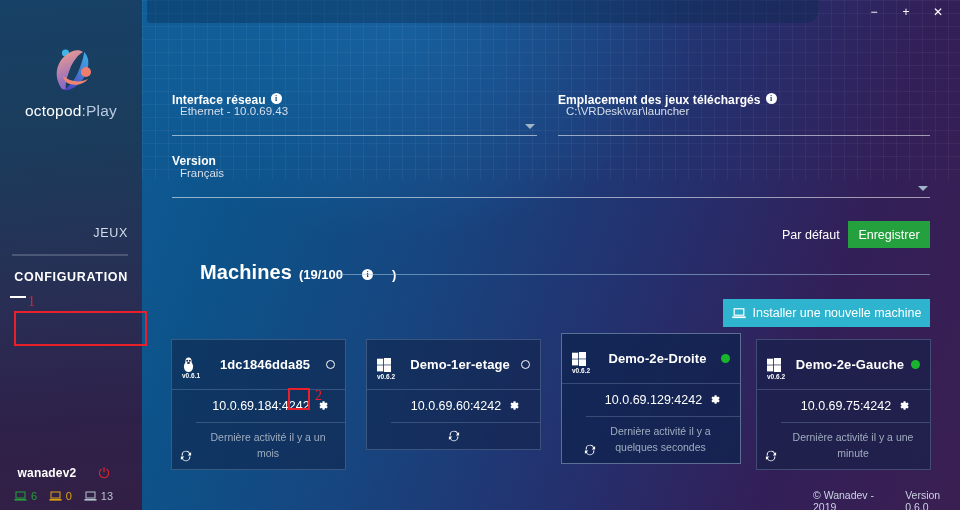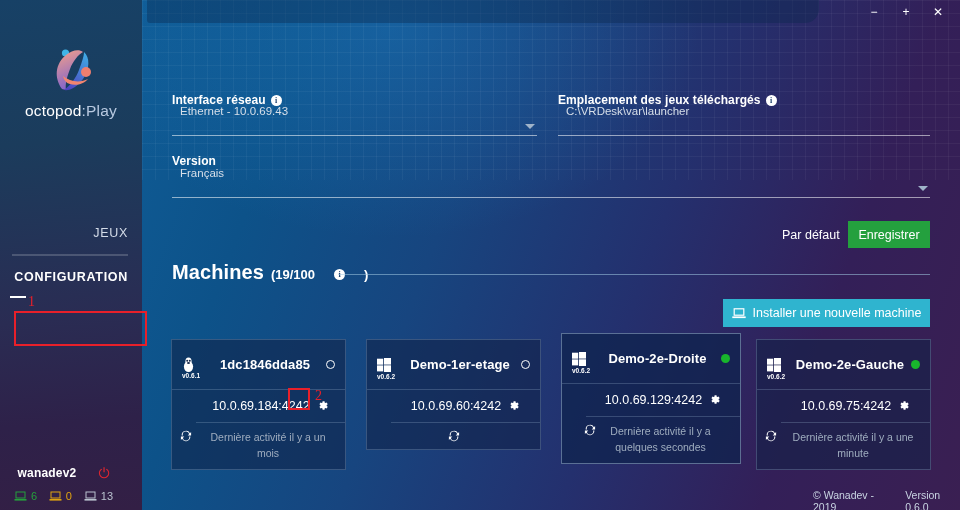--- a/index.html
+++ b/index.html
@@ -153,21 +153,21 @@
 
   
   #content { position: absolute; left: 0; top: 0; width: 818px; height: 510px; }
 
   .field-label {
     position: absolute;
     color: #ffffff;
     font-size: 12px;
     font-weight: bold;
     letter-spacing: .1px;
-    display: flex; align-items: center; gap: 5px;
+    display: flex; gap: 5px;
   }
   .info-ico {
     display: inline-flex; align-items: center; justify-content: center;
     width: 11px; height: 11px; border-radius: 50%;
     background: #ffffff; color: #1c3f6b;
     font-size: 8px; font-weight: bold;
     font-family: "Liberation Serif", serif;
     line-height: 11px;
     cursor: pointer;
   }
@@ -208,21 +208,21 @@
     color: #ffffff;
     font-size: 12.5px;
     display: flex; align-items: center; justify-content: center;
     gap: 7px;
     cursor: pointer;
   }
 
   .sec-title {
     position: absolute;
     color: #ffffff;
-    display: flex; align-items: baseline; gap: 7px;
+    display: flex; align-items: baseline; gap: 7px; margin-left: 28px;
   }
   .sec-title .st-main { font-size: 20px; font-weight: bold; letter-spacing: .1px; }
   .sec-title .st-sub { font-size: 13px; font-weight: bold; display: flex; align-items: center; gap: 19px; }
   .sec-rule {
     position: absolute;
     height: 1px;
     background: rgba(160,200,225,.55);
   }
 
   
@@ -272,21 +272,21 @@
     display: flex; align-items: center; justify-content: center;
     gap: 7px;
     color: #ffffff;
     font-size: 12.5px;
     border-bottom: 1px solid rgba(150,175,205,.28);
     position: relative;
     margin-left: 24px;
   }
   .gear { cursor: pointer; display: block; }
   .card-act {
-    display: flex; align-items: flex-start; justify-content: center;
+    display: flex; align-items: flex-end; justify-content: center;
     gap: 7px;
     color: #9fadbf;
     font-size: 10.5px;
     padding: 7px 8px;
     text-align: center;
     line-height: 1.5;
   }
   .card-act .refresh { flex: none; }
 
   .footer-txt {

